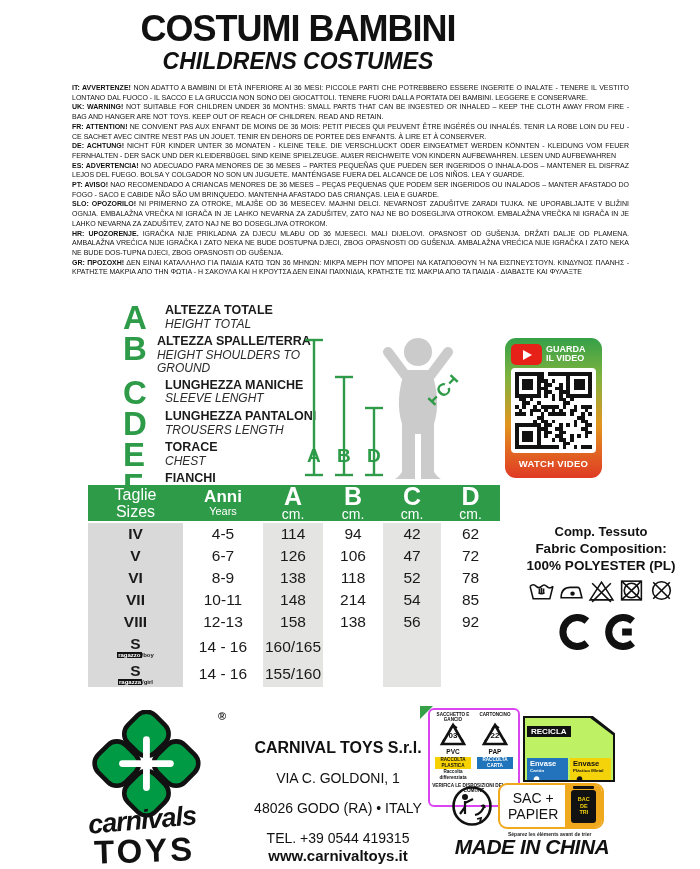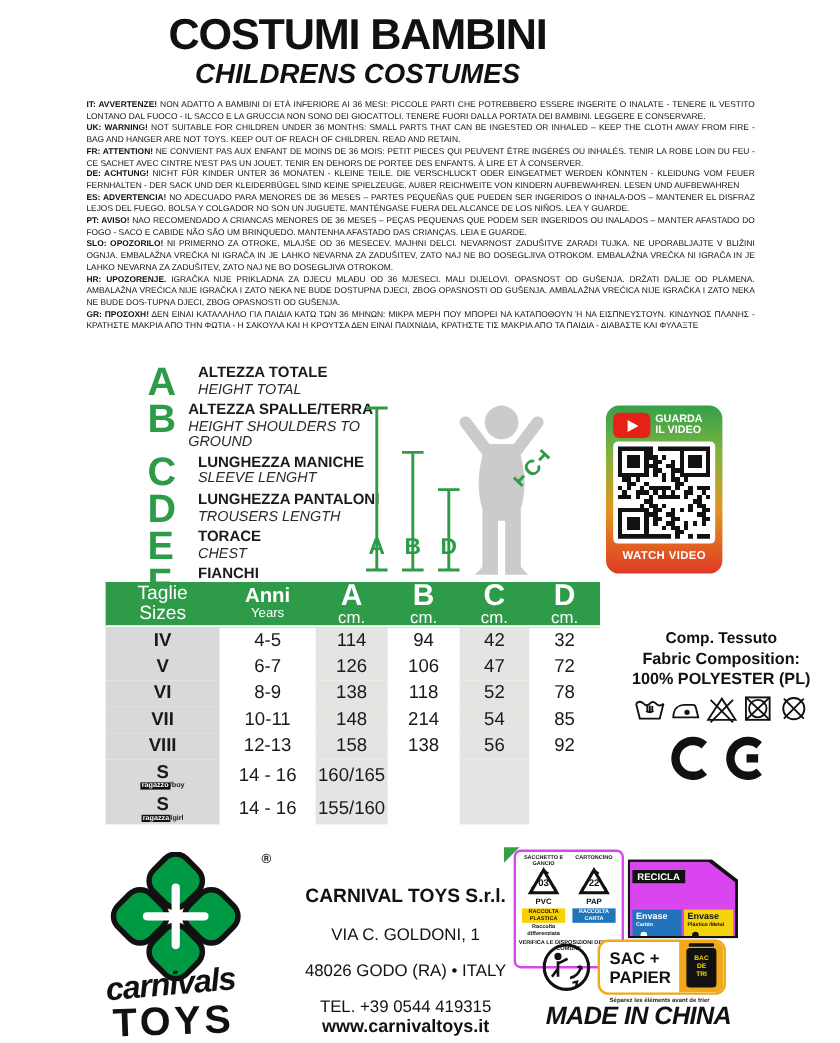--- a/index.html
+++ b/index.html
@@ -94,37 +94,37 @@
   .mat{font-size:6.5px;font-weight:900;line-height:7px;}
   .chip{display:block;font-size:4.6px;font-weight:900;line-height:6px;margin-top:2px;padding:0 1px;}
   .chip-y{background:#F7D200;color:#111;}
   .chip-b{background:#1F74BC;color:#fff;}
   .recyc-note{font-size:4.6px;font-weight:900;line-height:5.5px;}
   .recyc-foot{font-size:4.7px;font-weight:900;text-align:center;margin-top:3px;line-height:5px;}
 
   
   .recicla{position:absolute;left:523px;top:716px;width:92px;height:66px;background:#111;
     clip-path:polygon(0 0,76% 0,100% 26%,100% 100%,0 100%);padding:2px;box-sizing:border-box;}
-  .recicla-in{background:#d946ef;width:100%;height:100%;clip-path:polygon(0 0,74% 0,100% 28%,100% 100%,0 100%);
+  .recicla-in{background:#bef264;width:100%;height:100%;clip-path:polygon(0 0,74% 0,100% 28%,100% 100%,0 100%);
     box-sizing:border-box;padding:2px;}
   .recicla-title{display:inline-block;background:#111;color:#fff;font-size:8px;font-weight:900;
     padding:1px 4px;line-height:9px;}
   .recicla-panels{display:flex;gap:2px;margin-top:20px;}
   .panel{width:41px;height:42px;box-sizing:border-box;padding:2px 3px;}
   .panel-b{background:#2273BB;color:#fff;}
   .panel-yel{background:#F5D30B;color:#111;}
   .p-l1{font-size:7.5px;font-weight:900;line-height:8px;}
   .p-l2{font-size:4.4px;font-weight:700;line-height:5px;height:6px;}
   .panel svg{width:22px;height:18px;margin-top:2px;}
 
   
   .triman-row{position:absolute;left:451px;top:783px;display:flex;align-items:center;gap:5px;}
   .triman-row .triman{width:42px;height:42px;}
   .sac-chip{display:flex;border:2px solid #F0A81D;border-radius:9px;overflow:hidden;height:46px;background:#fff;box-sizing:border-box;}
-  .sac-text{padding:5px 7px 0 8px;font-size:14px;font-weight:700;line-height:16px;letter-spacing:0;}
+  .sac-text{padding:5px 7px 0 8px;font-size:14px;font-weight:400;line-height:16px;letter-spacing:0;text-align:center;}
   .sac-bin{background:#F0A81D;width:37px;display:flex;align-items:center;justify-content:center;}
   .bin{width:25px;height:33px;background:#111;border-radius:3px;position:relative;
     display:flex;flex-direction:column;align-items:center;justify-content:center;}
   .bin::before{content:"";position:absolute;top:-4px;left:2px;width:21px;height:3px;background:#111;border-radius:1px;}
   .bin span{color:#F5D30B;font-size:5.5px;font-weight:900;line-height:6.5px;}
   .sort-note{position:absolute;left:508px;top:831px;font-size:5px;font-weight:700;color:#222;}
   .made-in{position:absolute;left:446px;top:835px;width:172px;text-align:center;
     font-size:21px;font-weight:900;font-style:italic;letter-spacing:-0.5px;}
 </style>
 </head>
@@ -496,21 +496,21 @@
         <span class="h-cm">cm.</span>
       </div>
     </div>
 
     <div class="st-grid st-row">
       <div class="cell c-size">IV</div>
       <div class="cell">4-5</div>
       <div class="cell c-a">114</div>
       <div class="cell">94</div>
       <div class="cell c-c">42</div>
-      <div class="cell">32</div>
+      <div class="cell">62</div>
     </div>
     <div class="st-grid st-row">
       <div class="cell c-size">V</div>
       <div class="cell">6-7</div>
       <div class="cell c-a">126</div>
       <div class="cell">106</div>
       <div class="cell c-c">47</div>
       <div class="cell">72</div>
     </div>
     <div class="st-grid st-row">

